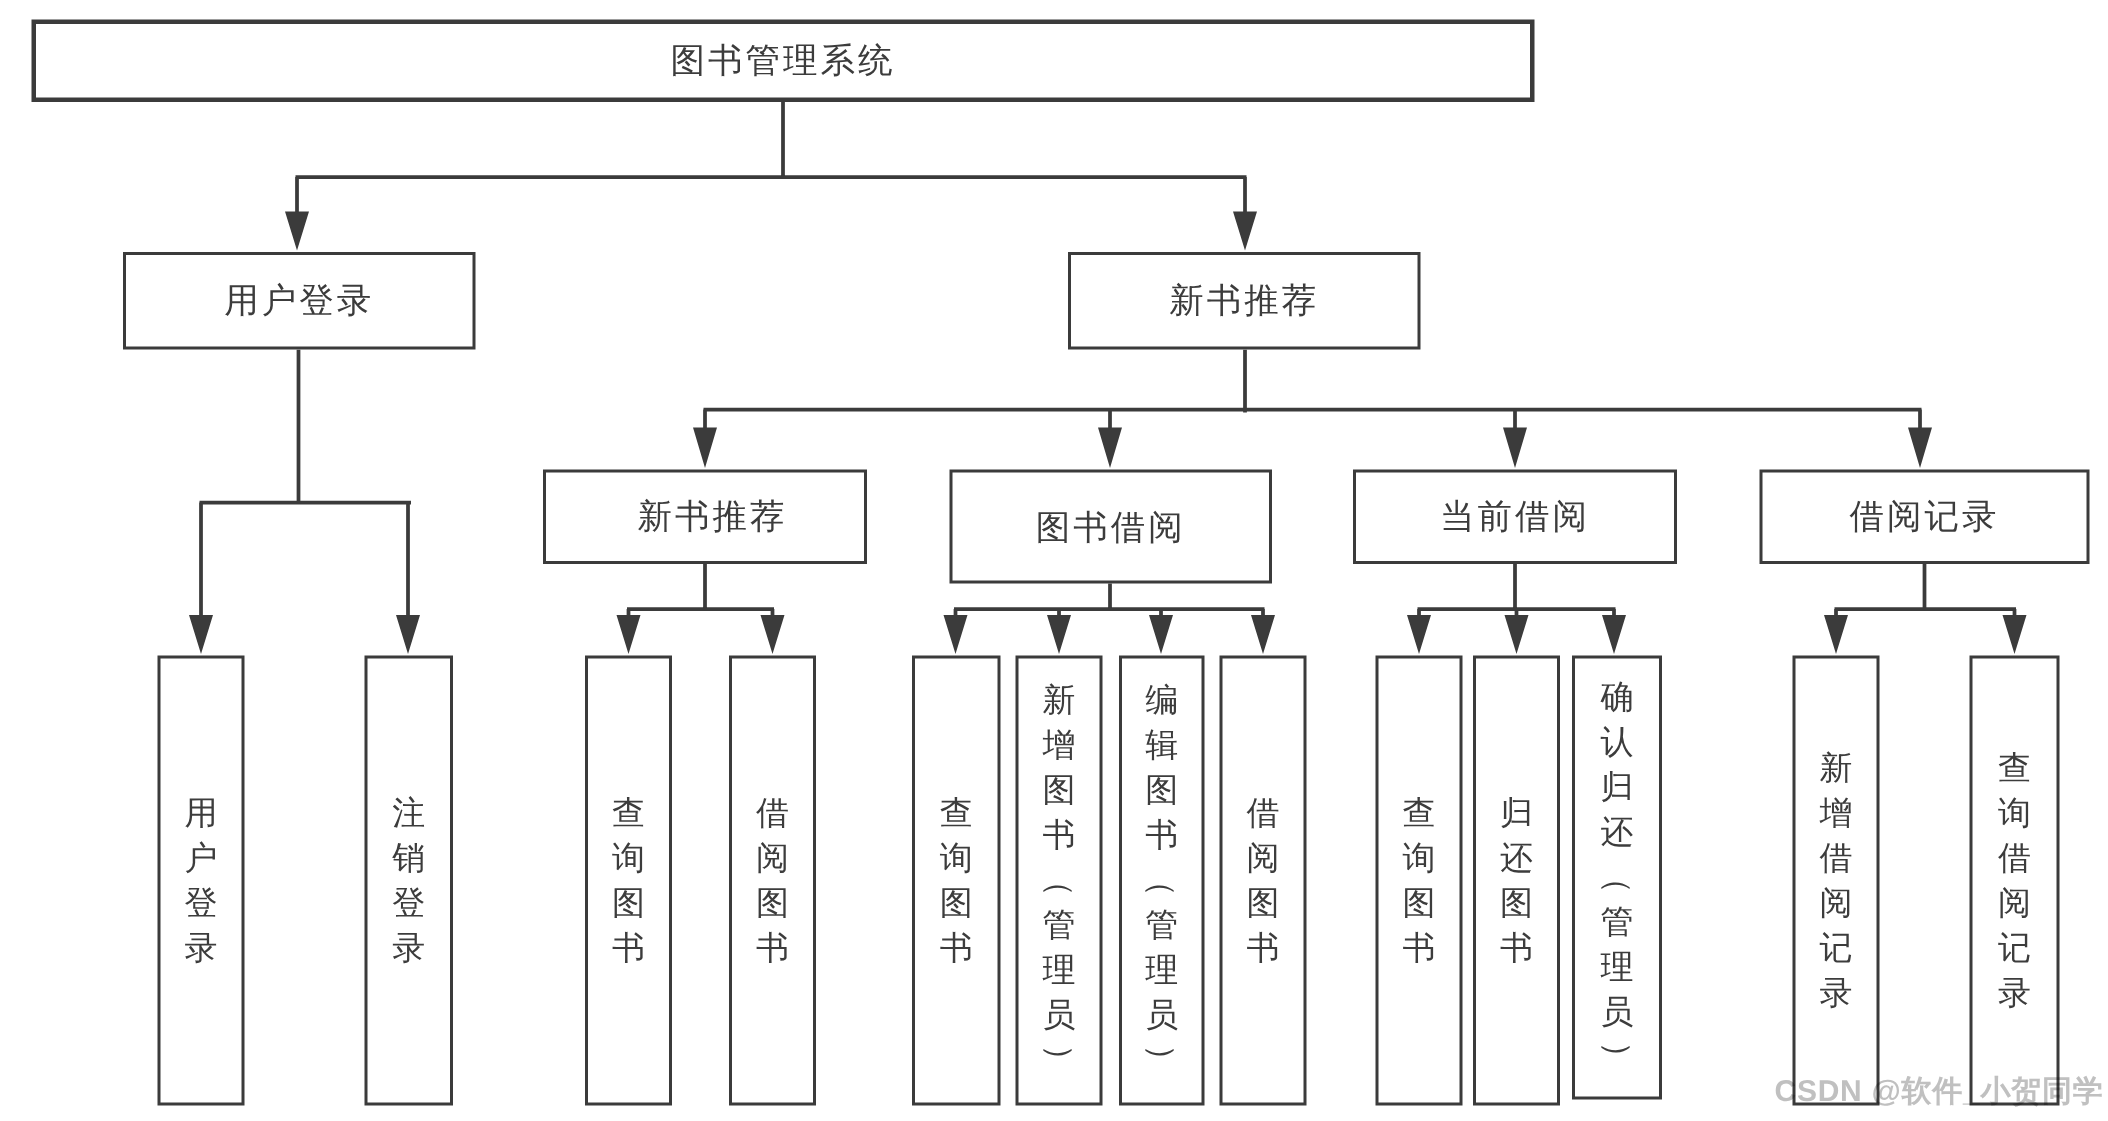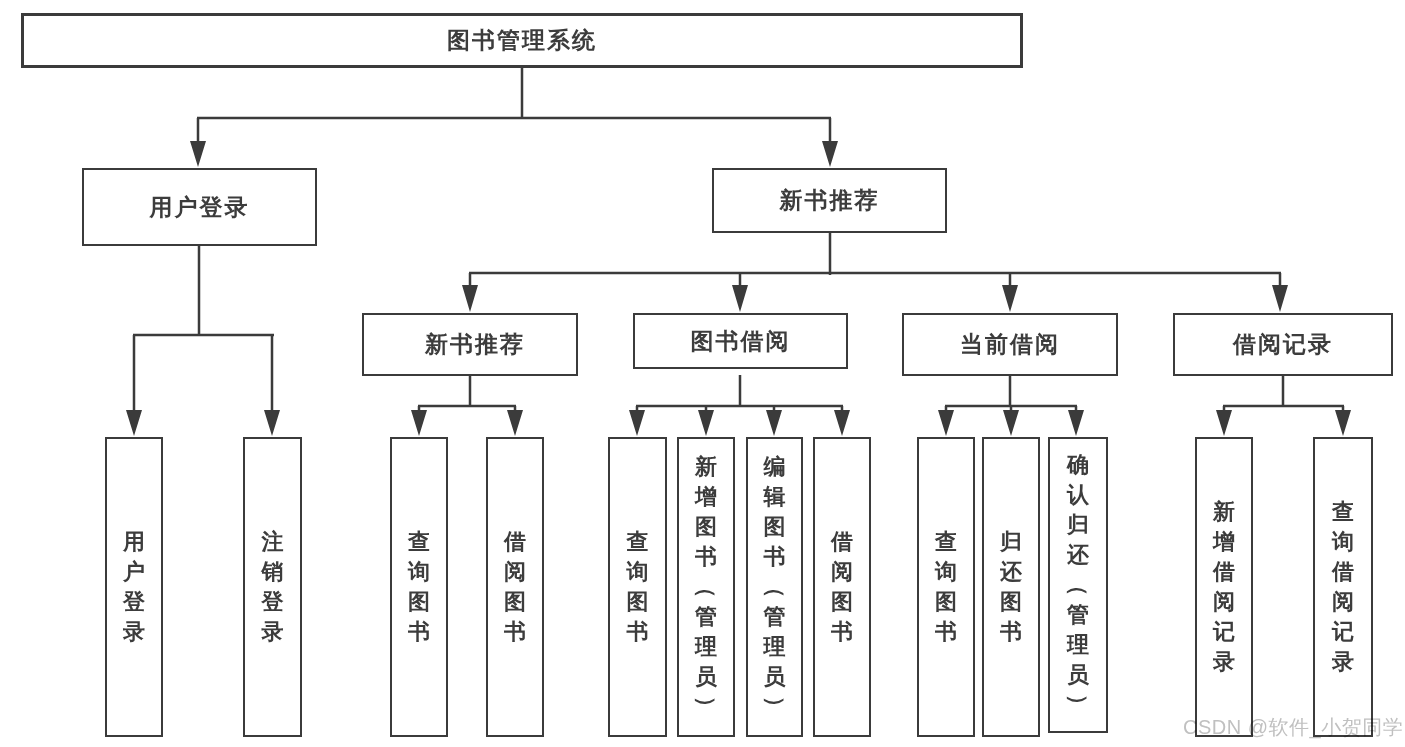--- a/index.html
+++ b/index.html
@@ -28,21 +28,20 @@
   .ah { fill: var(--line); stroke: none; }
   .node {
     position: absolute;
     background: #ffffff;
     border: 2px solid var(--line);
     color: var(--text);
     display: flex;
     align-items: center;
     justify-content: center;
     z-index: 2;
-    font-weight: bold;
   }
   .node.root-box { border-width: 3px; }
   .node.h {
     font-size: 23px;
     letter-spacing: 2px;
     white-space: nowrap;
   }
   .node.v {
     flex-direction: column;
     font-size: 22px;
@@ -59,20 +58,21 @@
   .watermark {
     position: absolute;
     left: 1183px;
     top: 714px;
     font-size: 20px;
     letter-spacing: 0.5px;
     color: var(--watermark);
     mix-blend-mode: multiply;
     z-index: 6;
     white-space: nowrap;
+    font-weight: bold;
   }
 </style>
 </head>
 <body>
 
 <div class="canvas">
 
   <svg class="connectors" viewBox="0 0 1405 747" xmlns="http://www.w3.org/2000/svg">
     <path class="ln" d="M522 68 V118
                         M197 118 H831
@@ -108,25 +108,25 @@
                         M834 410 H850 L842 436 Z
                         M938 410 H954 L946 436 Z
                         M1003 410 H1019 L1011 436 Z
                         M1068 410 H1084 L1076 436 Z
                         M1216 410 H1232 L1224 436 Z
                         M1335 410 H1351 L1343 436 Z"></path>
   </svg>
 
   <div class="node h root-box" style="left:21px;top:13px;width:1002px;height:55px;">图书管理系统</div>
 
-  <div class="node h" style="left:82px;top:168px;width:235px;height:78px;">用户登录</div>
+  <div class="node h" style="left:82px;top:168px;width:235px;height:65px;">用户登录</div>
   <div class="node h" style="left:712px;top:168px;width:235px;height:65px;">新书推荐</div>
 
   <div class="node h" style="left:362px;top:313px;width:216px;height:63px;padding-left:10px;">新书推荐</div>
-  <div class="node h" style="left:633px;top:313px;width:215px;height:56px;">图书借阅</div>
+  <div class="node h" style="left:633px;top:313px;width:215px;height:76px;">图书借阅</div>
   <div class="node h" style="left:902px;top:313px;width:216px;height:63px;">当前借阅</div>
   <div class="node h" style="left:1173px;top:313px;width:220px;height:63px;text-align:right;">借阅记录</div>
 
   <div class="node v" style="left:105px;top:437px;width:58px;height:300px;">
       <span class="ch">用</span>
       <span class="ch">户</span>
       <span class="ch">登</span>
       <span class="ch">录</span>
     </div>
   <div class="node v" style="left:243px;top:437px;width:59px;height:300px;">

